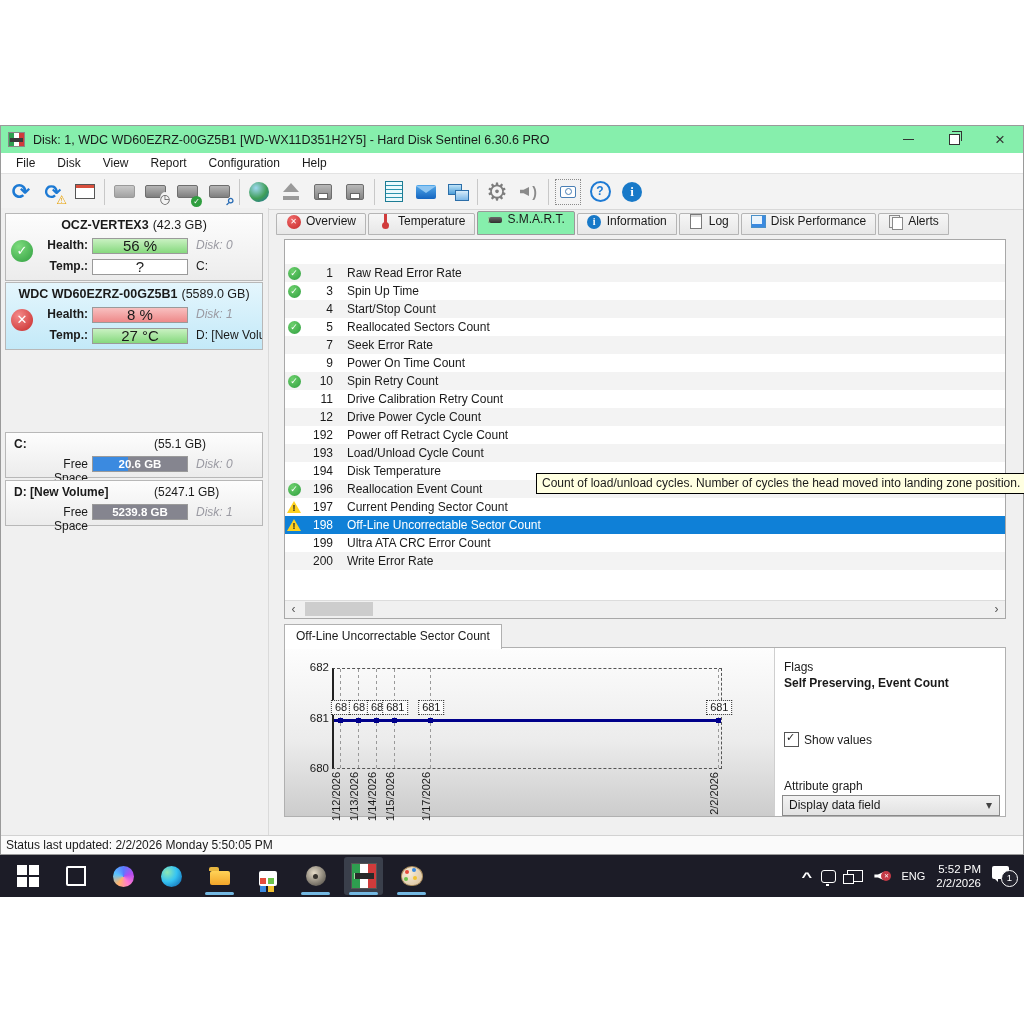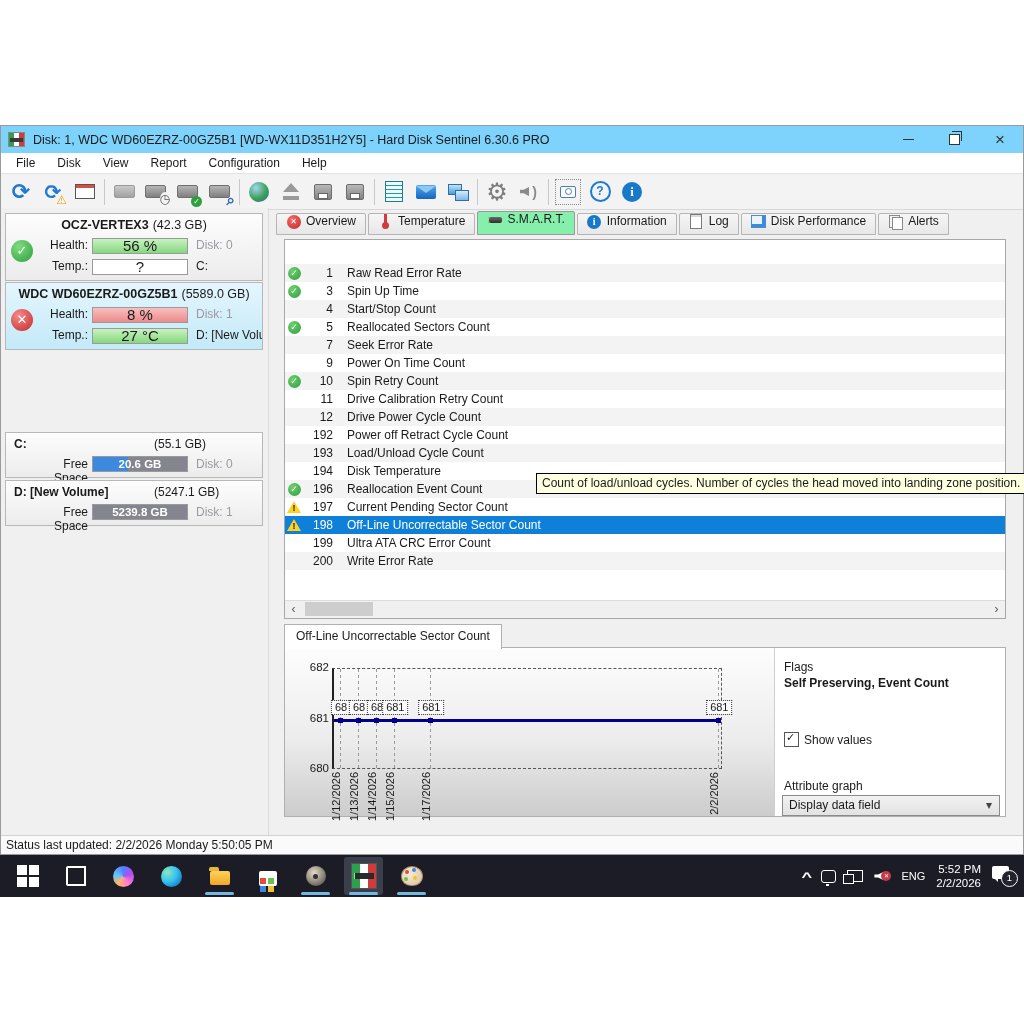--- a/index.html
+++ b/index.html
@@ -1,20 +1,20 @@
 <!DOCTYPE html>
 <html><head>
 <meta charset="utf-8">
 <style>
   html,body{margin:0;padding:0;}
   #canvas{position:relative;width:1024px;height:1024px;background:#fff;overflow:hidden;
     font-family:"Liberation Sans","DejaVu Sans",sans-serif;font-size:12px;color:#1a1a1a;}
   
   #win{position:absolute;left:0;top:125px;width:1024px;height:730px;background:#f0f0f0;border:1px solid #9a9a9a;box-sizing:border-box;}
-  #titlebar{position:relative;height:27px;background:#7dd3fc;display:flex;align-items:center;padding-left:7px;}
+  #titlebar{position:relative;height:27px;background:#86efac;display:flex;align-items:center;padding-left:7px;}
   .hds-flag{width:17px;height:15px;display:inline-flex;position:relative;border:1px solid #888;box-sizing:border-box;}
   .hds-flag i{flex:1;}
   .hds-flag i:nth-child(1){background:#2e9e4f;}
   .hds-flag i:nth-child(2){background:#fff;}
   .hds-flag i:nth-child(3){background:#d03b3b;}
   .hds-flag b{position:absolute;left:1px;right:1px;top:5px;height:4px;background:#3a3a3a;}
   #title-text{margin-left:8px;font-size:12.5px;}
   #win-controls{position:absolute;right:0;top:0;height:27px;display:flex;}
   .wbtn{width:46px;height:27px;display:flex;align-items:center;justify-content:center;color:#333;font-size:14px;}
   .wbtn .mini{width:11px;height:1px;background:#333;}
@@ -60,26 +60,26 @@
   #sidebar{position:absolute;left:0;top:0;width:268px;height:629px;background:#f0f0f0;border-right:1px solid #dadada;box-sizing:border-box;}
   .dpanel{position:absolute;left:4px;width:258px;height:68px;background:linear-gradient(#fdfdfd,#ececec);border:1px solid #b8b8b8;box-sizing:border-box;}
   .dpanel.selected{background:linear-gradient(#e4f6fd,#c3e9f8);}
   .dp-title{text-align:center;margin-top:4px;font-size:12.5px;}
   .dp-title b{font-size:12.5px;}
   .dp-size{margin-left:4px;}
   .bigstat{position:absolute;left:5px;top:26px;width:22px;height:22px;border-radius:50%;color:#fff;font-size:13px;font-weight:bold;text-align:center;line-height:22px;}
   .bigstat.ok{background:radial-gradient(circle at 35% 30%,#7edc7e,#2f9e3f);}
   .bigstat.err{background:radial-gradient(circle at 35% 30%,#f58a8a,#c62828);}
   .dp-row{position:absolute;left:0;width:100%;height:17px;}
-  .dp-row .lab{position:absolute;left:30px;width:52px;text-align:right;}
+  .dp-row .lab{position:absolute;left:30px;width:52px;text-align:right;font-weight:bold;}
   .dp-row .bar{position:absolute;left:86px;width:96px;height:16px;border:1px solid #9a9a9a;box-sizing:border-box;text-align:center;font-size:15px;line-height:14px;background:#fff;}
   .bar.green{background:linear-gradient(#c9f1c2,#86d97e);}
   .bar.red{background:linear-gradient(#f8c0c0,#ee8989);}
   .dp-row .right{position:absolute;left:190px;white-space:nowrap;overflow:hidden;max-width:66px;}
-  .ital{color:#9a9aa2;}
+  .ital{color:#9a9aa2;font-style:italic;}
   .vpanel{position:absolute;left:4px;width:258px;height:46px;background:linear-gradient(#fdfdfd,#ececec);border:1px solid #b8b8b8;box-sizing:border-box;}
   .vp-name{position:absolute;left:8px;top:4px;font-weight:bold;}
   .vp-size{position:absolute;left:148px;top:4px;}
   .vp-lab{position:absolute;left:30px;top:24px;width:52px;text-align:right;}
   .vp-bar{position:absolute;left:86px;top:23px;width:96px;height:16px;border:1px solid #9a9a9a;box-sizing:border-box;background:#85858f;overflow:hidden;}
   .vp-fill{position:absolute;left:0;top:0;bottom:0;background:#3b8ae0;}
   .vp-text{position:absolute;left:0;right:0;text-align:center;color:#fff;font-weight:bold;font-size:11.5px;line-height:14px;}
   .vp-right{position:absolute;left:190px;top:24px;}
   
   #main{position:absolute;left:270px;top:0;width:754px;height:629px;}

